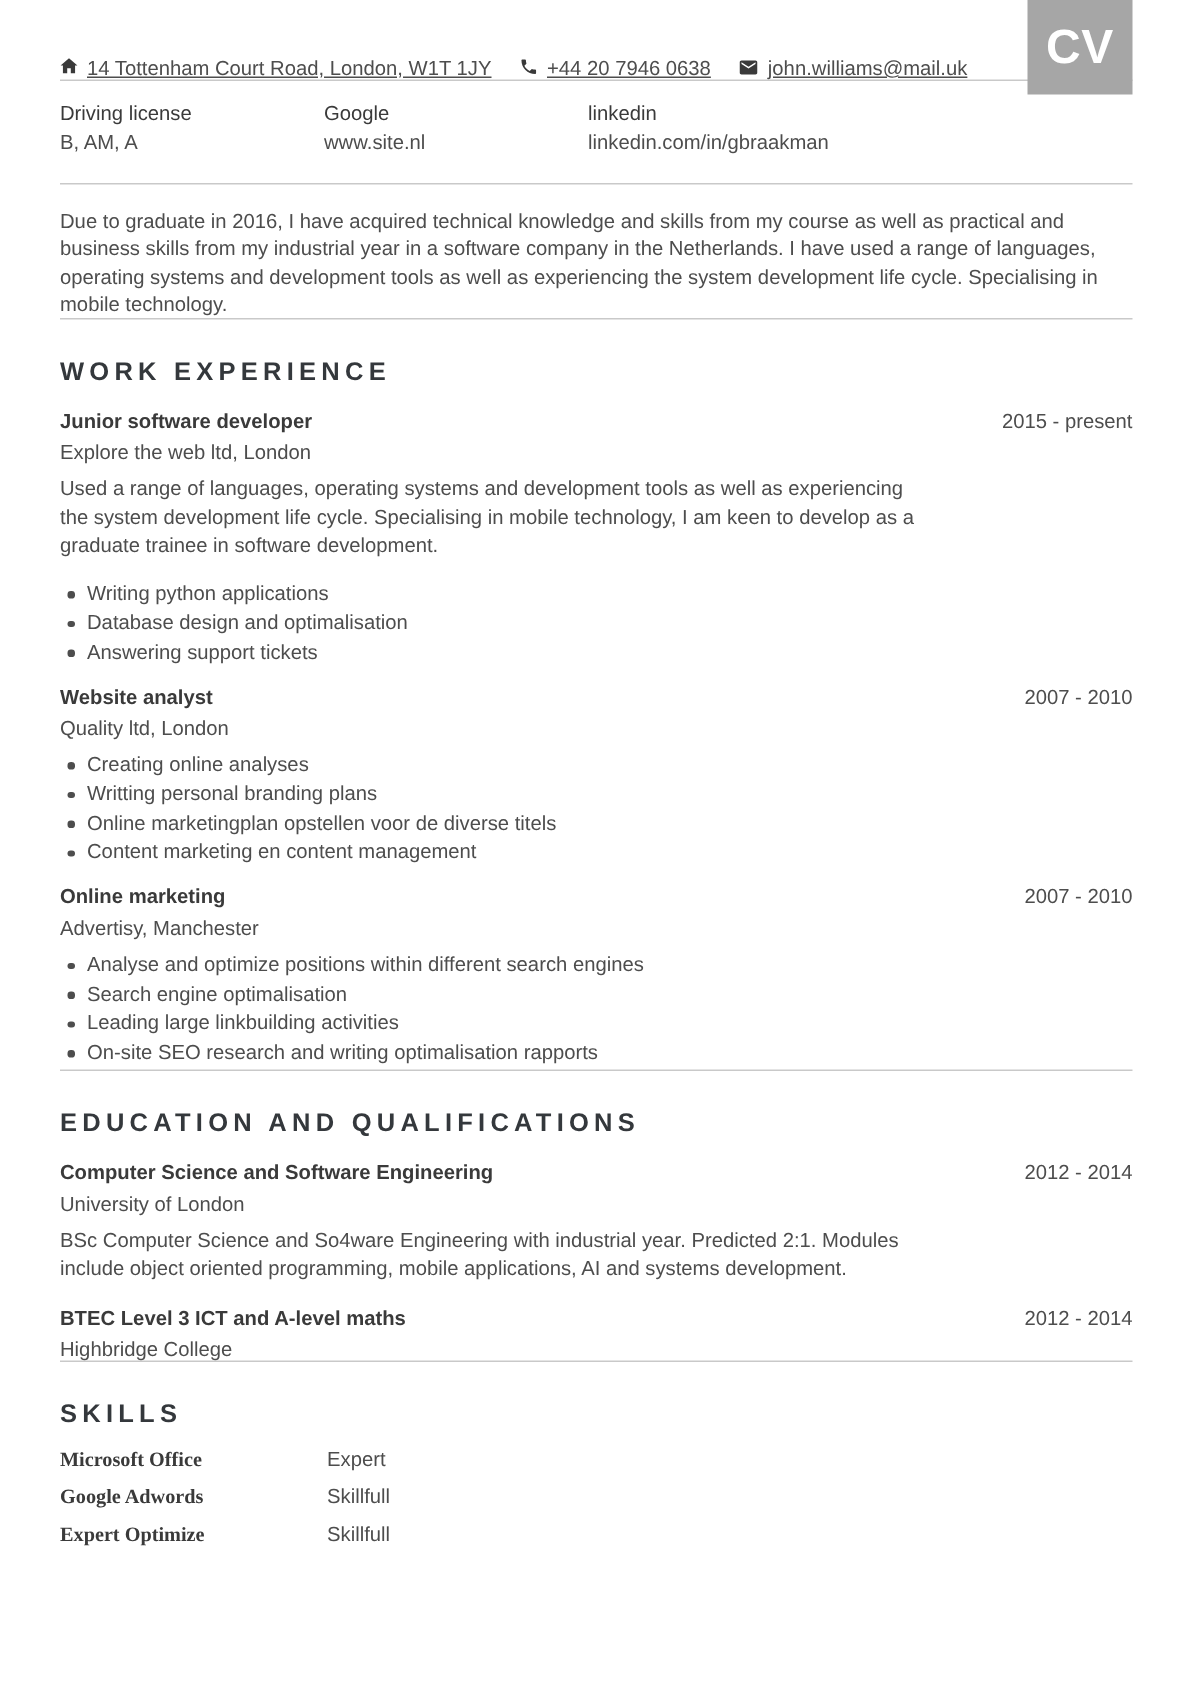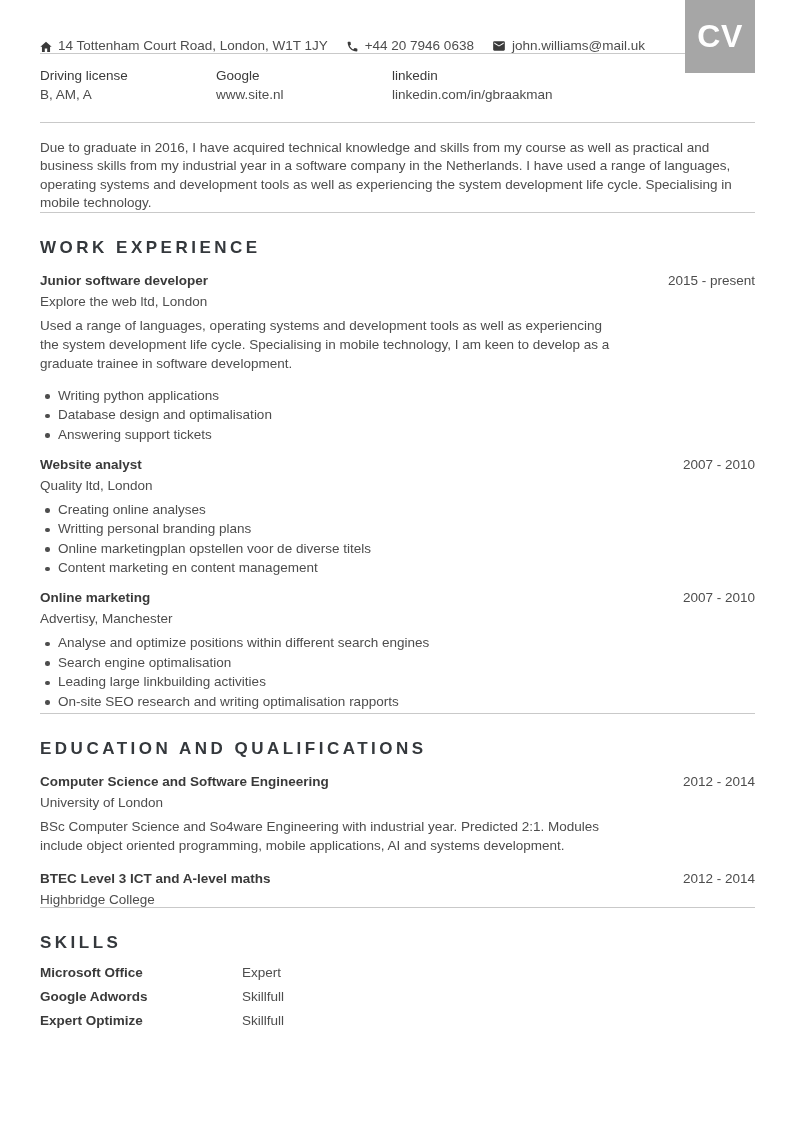--- a/index.html
+++ b/index.html
@@ -18,35 +18,35 @@
     margin:0;
     font-size:29px;
     font-weight:bold;
     letter-spacing:5px;
     color:#34383c;
     line-height:1.15;
   }
   .logo{
     position:absolute;
     top:0;right:38px;
-    width:70px;height:73px;
+    width:70px;height:63px;
     background:#a6a6a6;
     display:flex;align-items:center;justify-content:center;
     color:#ffffff;
     font-size:32px;
     font-weight:600;
     letter-spacing:0.5px;
   }
   .contact{
     display:flex;align-items:center;gap:18px;
     margin-top:16px;
     font-size:13.5px;
     color:#4d4d4d;
   }
-  .c-item{display:flex;align-items:flex-end;gap:6px;}
+  .c-item{display:flex;align-items:flex-start;gap:6px;text-decoration:underline;}
   .c-item svg{flex:none;display:block;}
   hr.rule{
     border:none;
     border-top:1px solid #c9c9c9;
     margin:0;
     height:0;
   }
   .r1{margin-top:16px;}
   .r2{margin-top:0;}
   .r3{margin-top:14px;}
@@ -92,21 +92,21 @@
   ul.bullets li::before{
     content:"";
     position:absolute;
     left:5px;top:6.5px;
     width:4.5px;height:4.5px;
     border-radius:50%;
     background:#4d4d4d;
   }
   .skills-list{margin-top:12px;}
   .skill-row{display:flex;font-size:13.5px;margin-top:9px;}
-  .skill-name{width:202px;font-weight:bold;color:#3a3a3a;}
+  .skill-name{width:178px;font-weight:bold;color:#3a3a3a;font-family:Liberation Serif, serif;}
   .skill-level{color:#4d4d4d;}
 </style>
 </head>
 <body>
 
 <div class="page">
 
   <header>
     <div class="logo">
       <span>CV</span>

